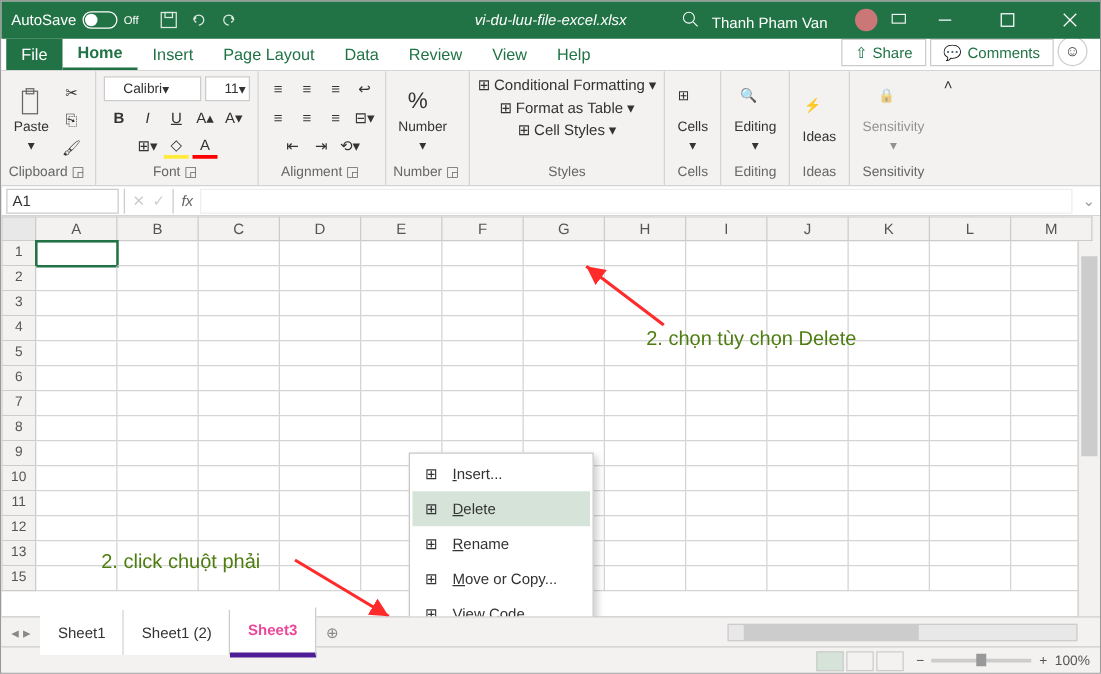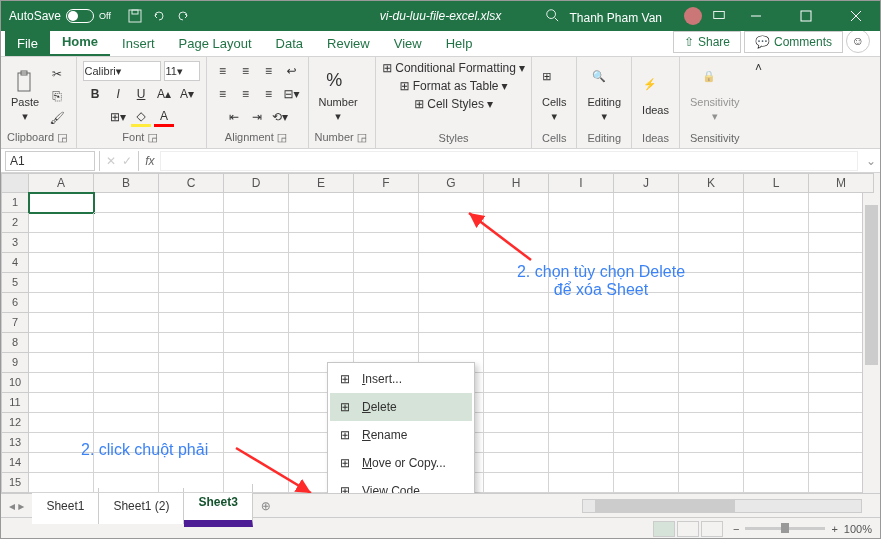--- a/index.html
+++ b/index.html
@@ -31,21 +31,21 @@
 
 .ribbon { height: 92px; background: #f3f2f1; display: flex; border-bottom: 1px solid #d4d4d4; }
 .group { border-right: 1px solid #d4d4d4; display: flex; flex-direction: column; justify-content: space-between; padding: 4px 6px 2px; }
 .group .gbody { flex: 1; display: flex; align-items: center; gap: 4px; }
 .group .glabel { text-align: center; font-size: 11px; color: #666; padding-bottom: 2px; }
 .bigbtn { display: flex; flex-direction: column; align-items: center; gap: 2px; padding: 2px 4px; font-size: 11px; }
 .bigbtn .ico { width: 24px; height: 24px; }
 .stack { display: flex; flex-direction: column; gap: 2px; }
 .row { display: flex; gap: 3px; align-items: center; }
 .row .b { width: 20px; height: 20px; display: flex; align-items: center; justify-content: center; font-size: 12px; }
-.sel { border: 1px solid #ccc; background: #fff; height: 20px; font-size: 11px; padding: 0 1px; display: flex; align-items: center; }
+.sel { border: 1px solid #ccc; background: #fff; height: 20px; font-size: 11px; padding: 0 15px; display: flex; align-items: center; }
 .launcher { width: 10px; height: 10px; align-self: flex-end; margin-right: 2px; }
 
 
 .fbar { height: 24px; display: flex; align-items: center; border-bottom: 1px solid #d4d4d4; }
 .fbar .namebox { width: 90px; border: 1px solid #ccc; height: 20px; margin: 0 4px; padding: 0 4px; font-size: 12px; display: flex; align-items: center; }
 .fbar .fx { padding: 0 6px; font-style: italic; color: #666; }
 .fbar .btns { display: flex; gap: 6px; padding: 0 6px; color: #999; border-left: 1px solid #ccc; border-right: 1px solid #ccc; height: 20px; align-items: center; }
 .fbar .input { flex: 1; height: 20px; border: 1px solid #eee; margin-right: 4px; }
 
 
@@ -56,21 +56,21 @@
 .rows { }
 .gr { display: flex; height: 20px; }
 .gr .rh { width: 28px; border: 1px solid #ccc; border-top: none; background: #f3f2f1; text-align: center; font-size: 11px; color: #555; line-height: 18px; }
 .gr .cell { width: 65px; border-right: 1px solid #d4d4d4; border-bottom: 1px solid #d4d4d4; }
 .gr .cell.sel { outline: 2px solid #217346; outline-offset: -1px; }
 
 
 .sheetbar { height: 24px; display: flex; align-items: center; border-top: 1px solid #ccc; background: #f3f2f1; font-size: 12px; }
 .sheetbar .nav { display: flex; gap: 4px; padding: 0 8px; color: #888; }
 .sheetbar .st { padding: 11px 14px; border-right: 1px solid #ccc; background: #fff; }
-.sheetbar .st.active { background: #fff; border-bottom: 7px solid #4c1d95; color: #14532d; font-weight: 600; }
+.sheetbar .st.active { background: #fff; border-bottom: 4px solid #4c1d95; color: #ec4899; font-weight: 600; }
 .sheetbar .add { padding: 0 8px; color: #888; }
 .sheetbar .scroll { margin-left: auto; width: 280px; height: 14px; background: #e8e8e8; border: 1px solid #ccc; margin-right: 18px; position: relative; }
 .sheetbar .scroll .thumb { position: absolute; left: 12px; width: 140px; height: 100%; background: #ccc; }
 
 
 .status { height: 22px; background: #f3f2f1; border-top: 1px solid #ccc; display: flex; align-items: center; padding: 0 8px; font-size: 11px; color: #555; }
 .status .right { margin-left: auto; display: flex; align-items: center; gap: 10px; }
 .status .viewbtns { display: flex; gap: 2px; }
 .status .vb { width: 22px; height: 16px; border: 1px solid #ccc; }
 .status .zoom { display: flex; align-items: center; gap: 6px; }
@@ -78,21 +78,21 @@
 .status .slider::after { content: ""; width: 8px; height: 10px; background: #999; position: absolute; left: 50%; top: -4px; transform: translateX(-50%); }
 
 
 .ctxmenu { position: absolute; left: 326px; top: 189px; width: 148px; background: #fff; border: 1px solid #c6c6c6; box-shadow: 3px 3px 6px rgba(0,0,0,.2); z-index: 50; padding: 2px; font-size: 12px; }
 .ctxmenu .mi { height: 28px; display: flex; align-items: center; gap: 8px; padding: 0 6px; }
 .ctxmenu .mi.hover { background: #d5e3d8; }
 .ctxmenu .mi .mico { width: 18px; height: 16px; display: flex; align-items: center; justify-content: center; }
 .ctxmenu u { text-decoration: underline; }
 
 
-.anno { position: absolute; color: #3b82f6; font-size: 16px; z-index: 60; pointer-events: none; }
+.anno { position: absolute; color: #4d7c0f; font-size: 16px; z-index: 60; pointer-events: none; }
 .arrow-svg { position: absolute; z-index: 55; pointer-events: none; }
 </style>
 </head>
 <body>
 
 <div class="titlebar">
   <div class="autosave">
     <span>AutoSave</span>
     <span class="toggle"></span>
     <span style="font-size:9px">Off</span>
@@ -534,36 +534,20 @@
         <div class="cell"></div>
         <div class="cell"></div>
         <div class="cell"></div>
         <div class="cell"></div>
         <div class="cell"></div>
         <div class="cell"></div>
         <div class="cell"></div>
         <div class="cell"></div>
       </div>
       <div class="gr">
-        <div class="rh">14</div>
-        <div class="cell"></div>
-        <div class="cell"></div>
-        <div class="cell"></div>
-        <div class="cell"></div>
-        <div class="cell"></div>
-        <div class="cell"></div>
-        <div class="cell"></div>
-        <div class="cell"></div>
-        <div class="cell"></div>
-        <div class="cell"></div>
-        <div class="cell"></div>
-        <div class="cell"></div>
-        <div class="cell"></div>
-      </div>
-      <div class="gr">
         <div class="rh">15</div>
         <div class="cell"></div>
         <div class="cell"></div>
         <div class="cell"></div>
         <div class="cell"></div>
         <div class="cell"></div>
         <div class="cell"></div>
         <div class="cell"></div>
         <div class="cell"></div>
         <div class="cell"></div>
@@ -593,21 +577,20 @@
       </div>
       <div class="mi">
         <span class="mico">⊞</span>
         <span><u>V</u>iew Code</span>
       </div>
     </div>
 
   <div class="anno" style="left:80px; top:268px">2. click chuột phải</div>
   <div class="anno" style="left:500px; top:90px; text-align:center; width:200px">
     <div>2. chọn tùy chọn Delete</div>
-    <div>để xóa Sheet</div>
   </div>
   <svg class="arrow-svg" style="left:230px; top:270px" width="100" height="58">
     <defs>
         <marker id="ah1" markerWidth="8" markerHeight="8" refX="6" refY="3" orient="auto">
           <path d="M0,0 L6,3 L0,6 Z" fill="#ff2b2b"></path>
         </marker>
       </defs>
     <line x1="5" y1="5" x2="80" y2="50" stroke="#ff2b2b" stroke-width="2.5" marker-end="url(#ah1)"></line>
   </svg>
   <svg class="arrow-svg" style="left:460px; top:32px" width="80" height="60">

